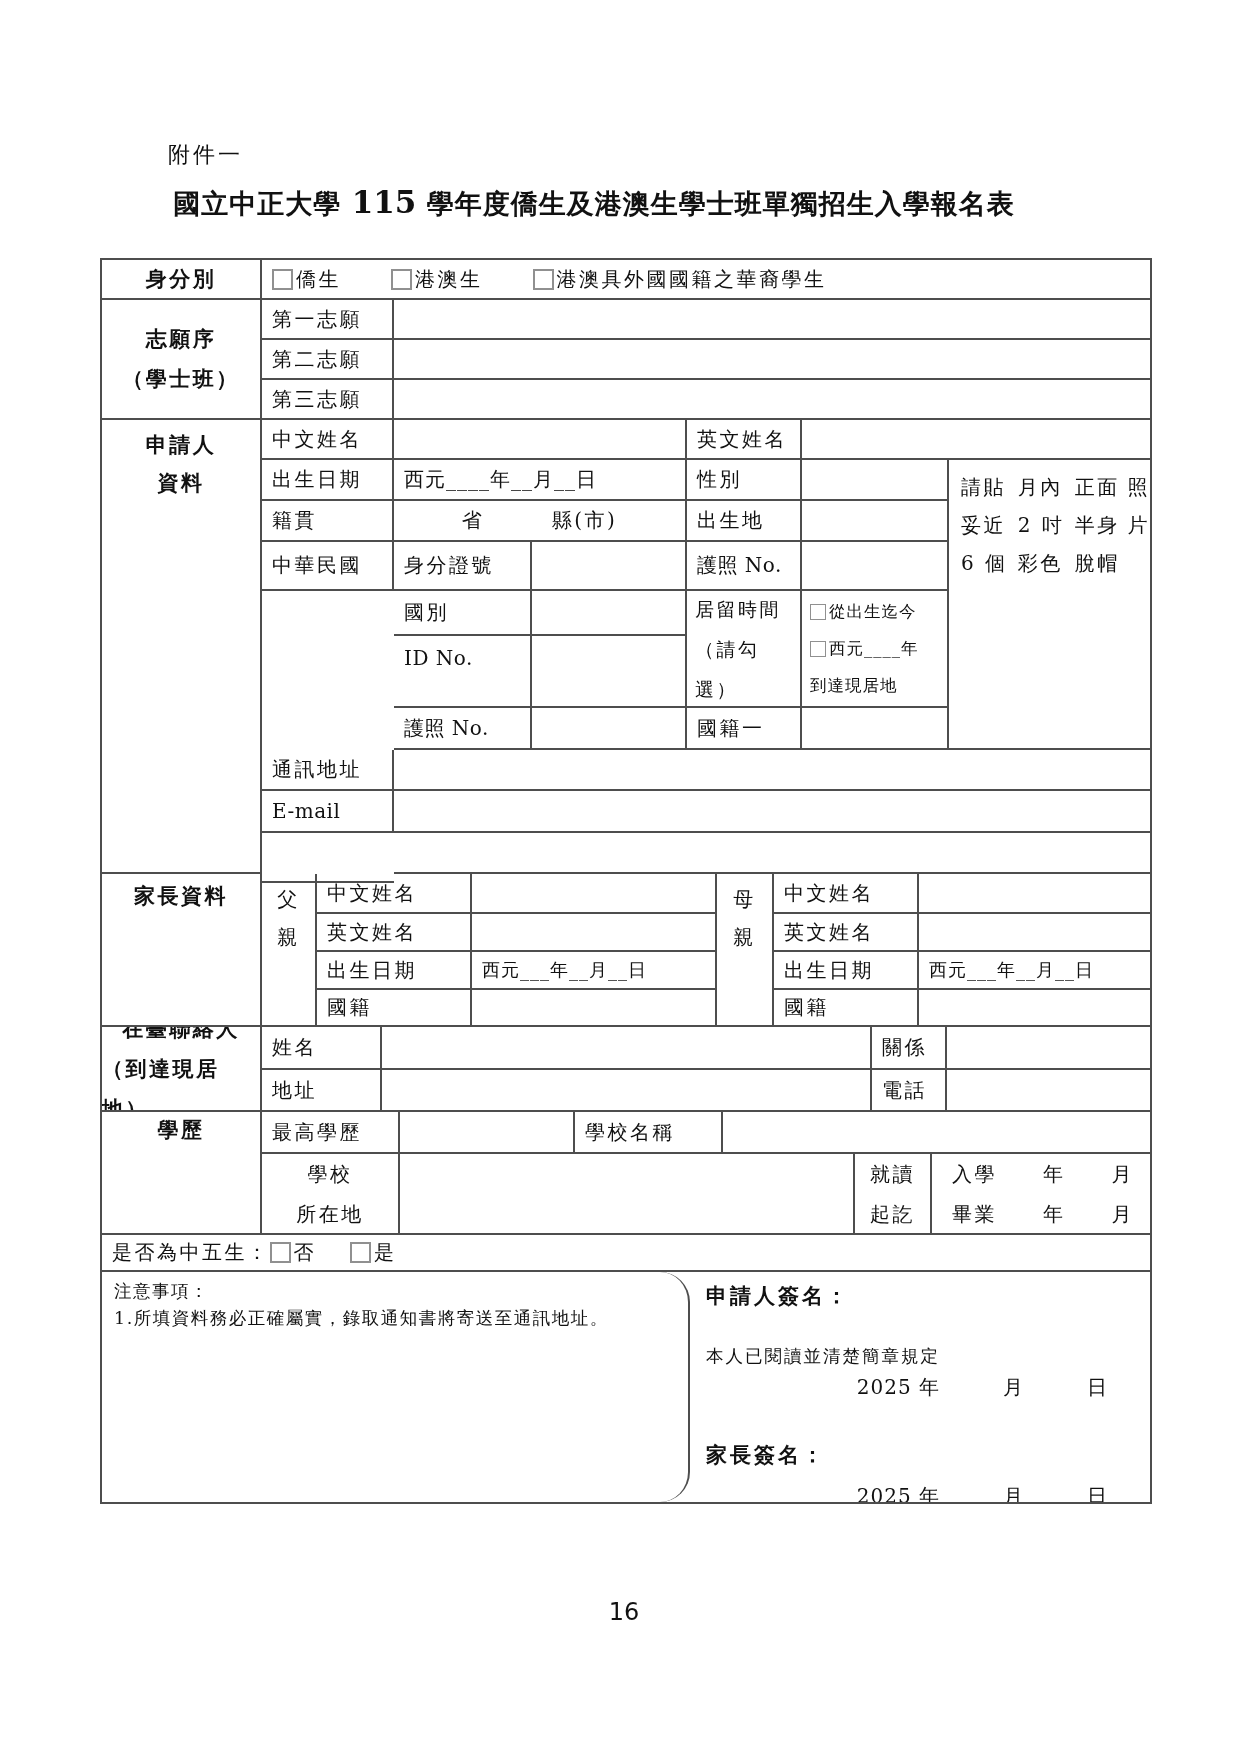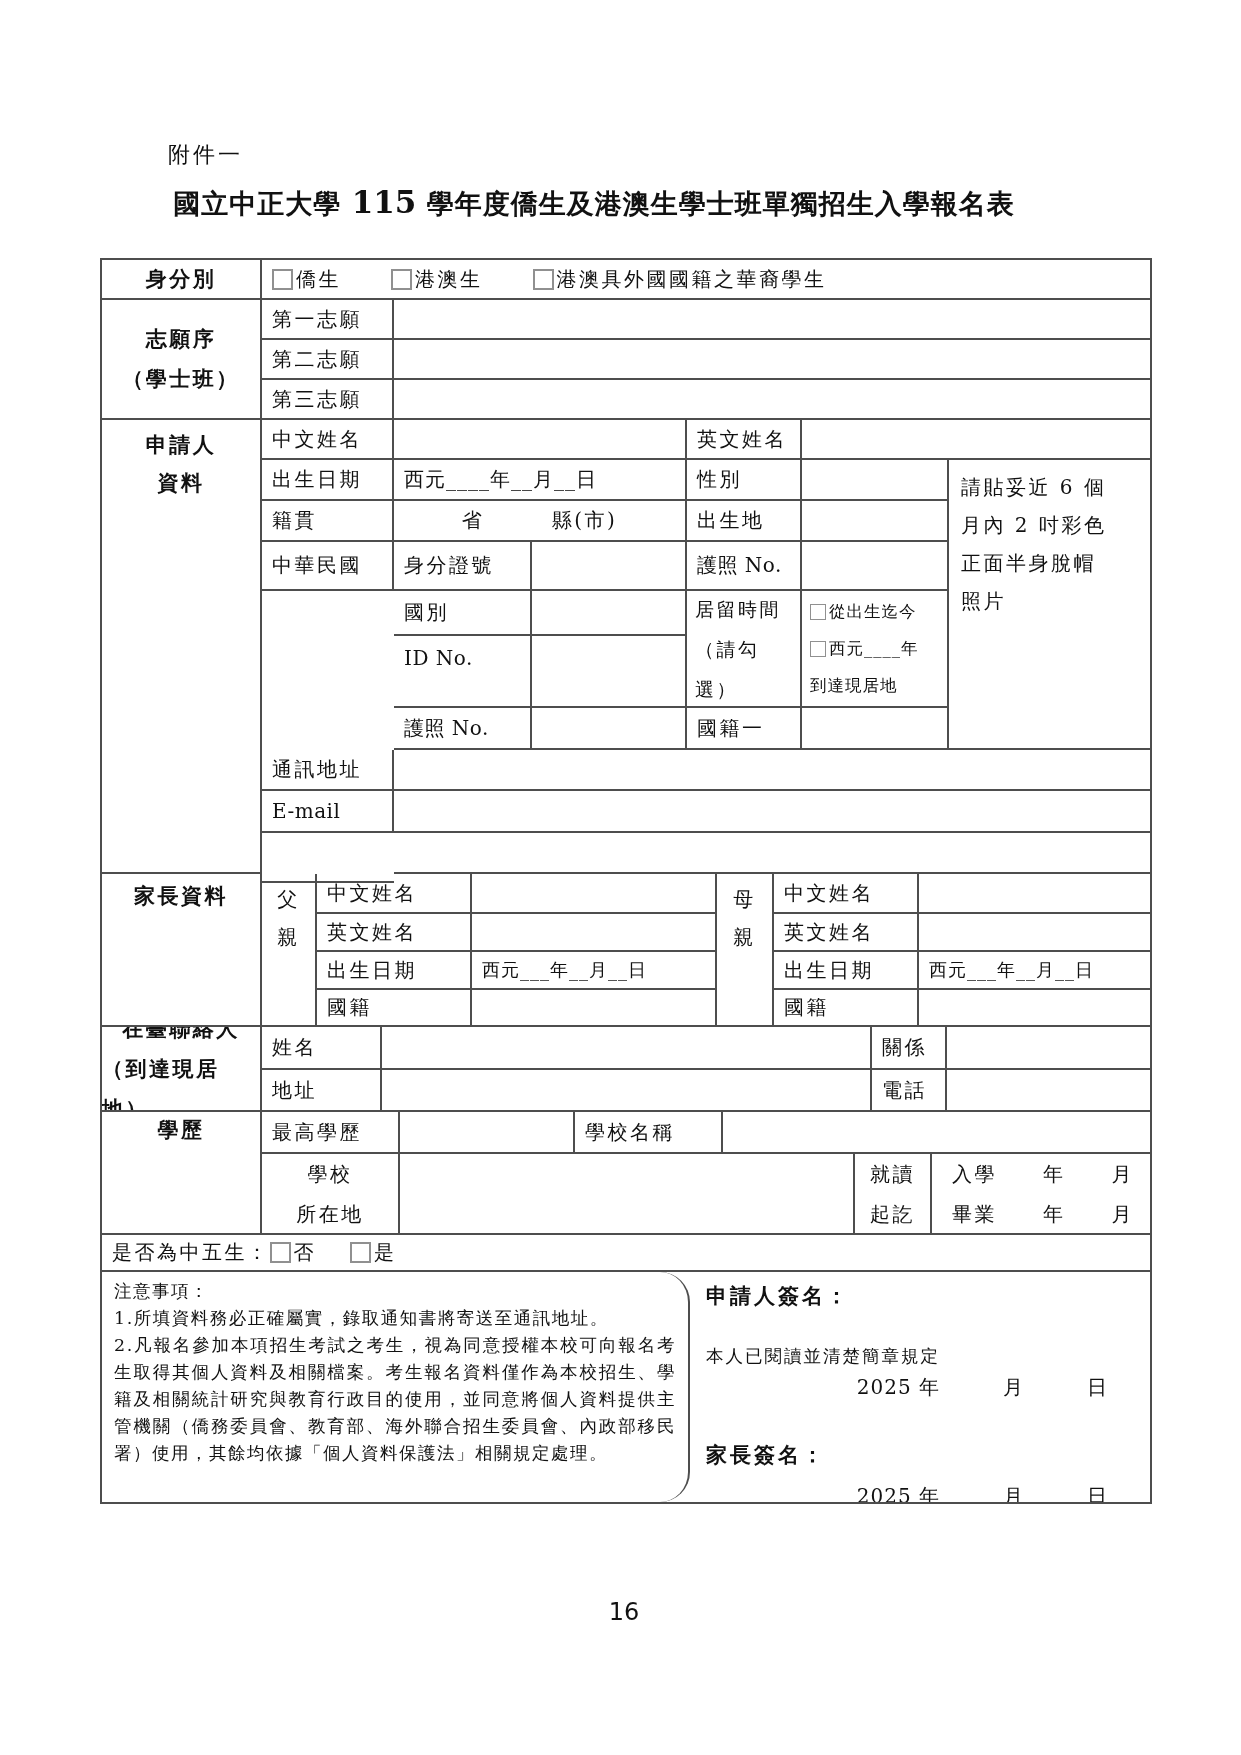--- a/index.html
+++ b/index.html
@@ -25,21 +25,21 @@
   .stack { flex-direction:column; justify-content:center; }
   .top { justify-content:flex-start; padding-top:6px; }
   .lat { letter-spacing:0.5px; }
   .cb { width:17px; height:17px; border:2px solid #909090; background:#fff; display:inline-block;
         flex:none; margin-right:3px; }
   .cb.sm { width:14px; height:14px; border-width:1.5px; }
   .opt { display:inline-flex; align-items:center; }
   .opts { gap:50px; }
   .ln38 { line-height:38px; }
   .ln40 { line-height:40px; }
-  .photo { flex-direction:column; align-items:flex-start; justify-content:flex-start;
+  .photo { align-items:flex-start; justify-content:flex-start;
            padding:8px 0 8px 12px; line-height:38px; }
   .stayopts { flex-direction:column; align-items:flex-start; justify-content:center;
               font-size:16.5px; letter-spacing:1px; line-height:37px; padding-left:8px; }
   .stayline { display:flex; align-items:center; }
   .ymcell { flex-direction:column; align-items:stretch; justify-content:center; padding:0; }
   .ymrow { display:flex; justify-content:space-between; align-items:flex-end;
            padding:0 16px 0 20px; line-height:40px; }
   .notes { display:block; padding:6px 12px; font-size:17.5px; letter-spacing:1.5px;
            line-height:27px; text-align:justify;border-radius:30px; }
   .sigcell { display:block; padding:10px 16px; }
@@ -238,21 +238,20 @@
           <span class="cb"></span>
           <span>是</span>
         </span>
     </div>
   </div>
 
   <div class="sec" style="grid-template-columns:588px 1fr; grid-template-rows:230px;">
     <div class="c nb notes">
       <div>注意事項：</div>
       <div>1.所填資料務必正確屬實，錄取通知書將寄送至通訊地址。</div>
-      <div>2.凡報名參加本項招生考試之考生，視為同意授權本校可向報名考生取得其個人資料及相關檔案。考生報名資料僅作為本校招生、學籍及相關統計研究與教育行政目的使用，並同意將個人資料提供主管機關（僑務委員會、教育部、海外聯合招生委員會、內政部移民署）使用，其餘均依據「個人資料保護法」相關規定處理。</div>
     </div>
     <div class="c nr nb sigcell">
       <div class="sig-h">申請人簽名：</div>
       <div class="sig-st">本人已閱讀並清楚簡章規定</div>
       <div class="sig-date">2025 年　　　月　　　日</div>
       <div class="sig-h" style="margin-top:40px;">家長簽名：</div>
       <div class="sig-date" style="margin-top:14px;">2025 年　　　月　　　日</div>
     </div>
   </div>
 

